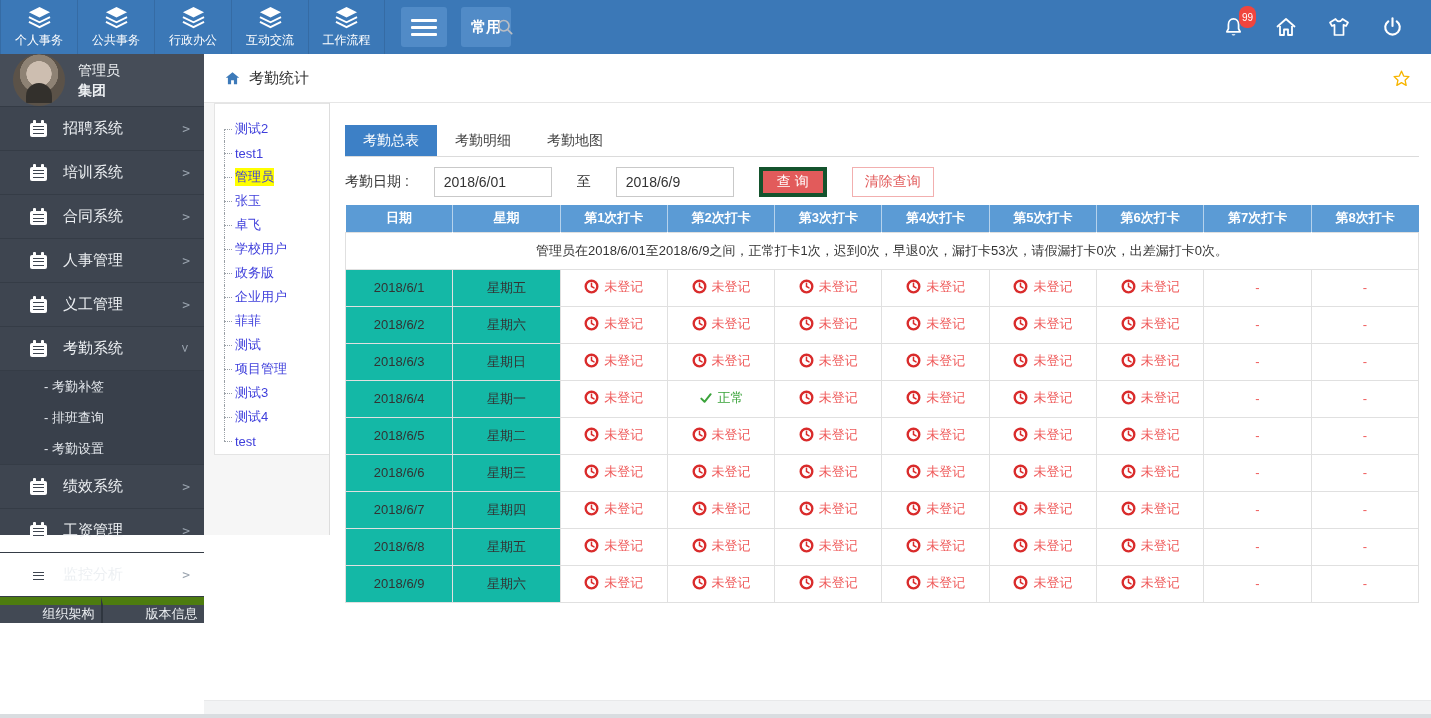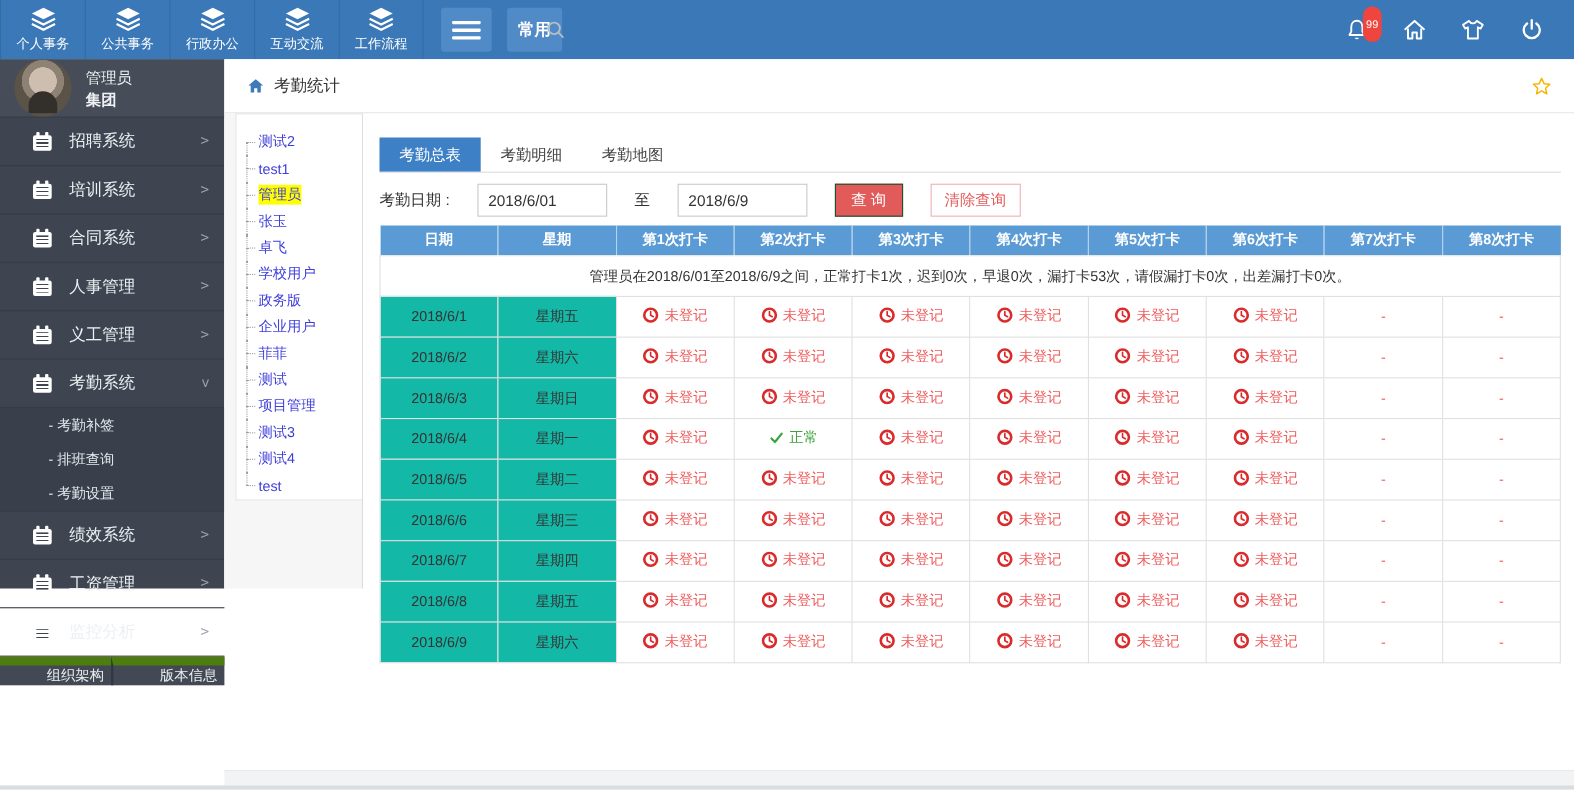--- a/index.html
+++ b/index.html
@@ -23,21 +23,21 @@
   .hamburger i { display:block; width:26px; height:3px; background:#fff; border-radius:1px; }
   .quick-btn { min-width:48px; height:40px; background:#518BC7; border-radius:3px; margin:7px 0 0 14px;
                display:flex; align-items:center; justify-content:center; font-size:15px; font-weight:bold; cursor:pointer; padding:0 10px;}
   .search-wrap { position:relative; margin:10px 0 0 16px; }
   .search-input { width:180px; height:34px; border:none; border-radius:17px; padding:0 36px 0 16px; font-size:13px;
                   font-family:inherit; color:#333; outline:none; background:#fff; }
   .search-input::placeholder { color:#ABB4BF; }
   .search-ico { position:absolute; right:12px; top:7px; }
   .top-icons { margin-left:auto; display:flex; align-items:center; gap:27px; padding-right:26px; }
   .tool-ico { position:relative; width:26px; height:26px; display:flex; align-items:center; justify-content:center; cursor:pointer; }
-  .badge { position:absolute; top:-8px; right:-10px; min-width:17px; height:32px; background:#F0453E; color:#fff;
+  .badge { position:absolute; top:-8px; right:-10px; min-width:17px; height:22px; background:#F0453E; color:#fff;
            border-radius:8px; font-size:10px; display:flex; align-items:center; justify-content:center; padding:0 3px;margin-left:34px; }
 
   
   .body { display:flex; height:481px;justify-content:space-between; }
 
   
   .sidebar { width:204px; background:#3E4550; display:flex; flex-direction:column; color:#EDF0F3; }
   .profile { height:69px; background:#464D58; display:flex; align-items:center; padding-left:13px; border-bottom:1px solid #343B45; }
   .avatar { width:52px; height:52px; border-radius:50%; background:radial-gradient(circle at 50% 38%, #CDBEB0 0 30%, #8E8274 31% 46%, #5B5248 47% 100%); position:relative; overflow:hidden; flex:0 0 auto;}
   .avatar::after{content:""; position:absolute; left:13px; top:29px; width:26px; height:20px; border-radius:13px 13px 0 0; background:#33302c;}
@@ -78,21 +78,21 @@
 
   
   .main { flex:1; padding:22px 12px 0 15px; min-width:0; }
   .tabs { display:flex; border-bottom:1px solid #DBDBDB; }
   .tab { min-width:92px; height:31px; display:flex; align-items:center; justify-content:center; font-size:14px; color:#444; cursor:pointer; padding:0 18px;}
   .tab.active { background:#3D80C6; color:#fff; }
   .filter { display:flex; align-items:center; margin-top:10px; gap:25px; }
   .filter-label { font-size:14px; color:#333; }
   .date-input { width:118px; height:30px; border:1px solid #C9C9C9; font-size:14px; color:#333; padding:0 9px; font-family:inherit; background:#fff;}
   .to-label { font-size:14px; color:#333; }
-  .btn-search { height:30px; padding:0 14px; background:#E25B5B; color:#fff; border:1px solid #14532d; font-size:14px; cursor:pointer; font-family:inherit;}
+  .btn-search { height:30px; padding:0 14px; background:#E25B5B; color:#fff; border:4px solid #14532d; font-size:14px; cursor:pointer; font-family:inherit;}
   .btn-clear { height:30px; padding:0 12px; background:#fff; color:#E25B5B; border:1px solid #F2AFAF; font-size:14px; cursor:pointer; font-family:inherit;}
 
   
   .att-table { width:100%; border-collapse:collapse; margin-top:8px; table-layout:fixed; }
   .att-table th { background:#5B9BD5; color:#fff; font-size:13px; font-weight:bold; height:27px; border-right:1px solid rgba(255,255,255,.55); }
   .att-table th:last-child { border-right:none; }
   .att-table td { border:1px solid #E0E0E0; height:37px; text-align:center; font-size:13px; color:#333; }
   .summary-cell { color:#E60000; background:#fff; }
   td.c-date { background:#14b8a6; }
   .punch { display:inline-flex; align-items:center; gap:5px; }

